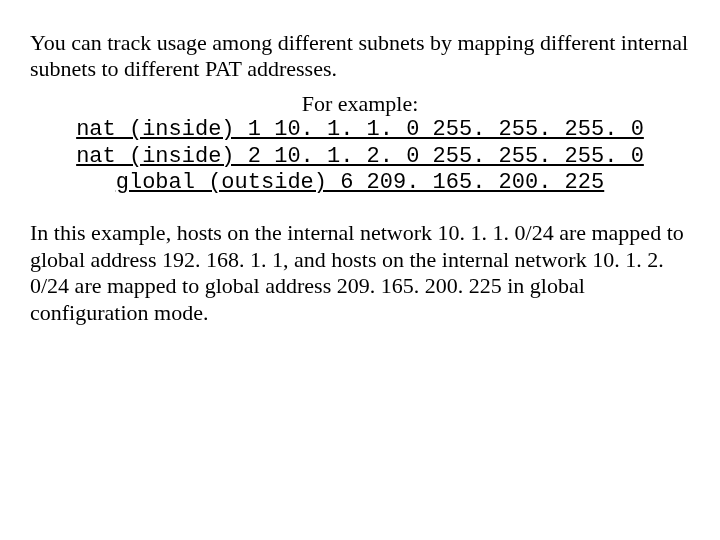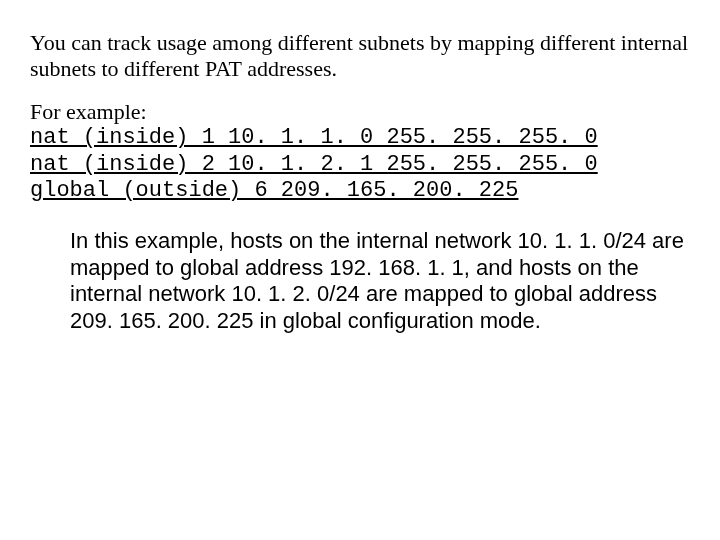--- a/index.html
+++ b/index.html
@@ -12,45 +12,45 @@
       height: 540px;
       background: #ffffff;
       padding: 30px 30px 30px 30px;
       font-family: "Times New Roman", Times, serif;
       font-size: 22px;
       color: #000000;
       line-height: 1.2;
     }
     .intro-text {
       font-family: "Times New Roman", Times, serif;
-      margin-bottom: 16px;
+      margin-bottom: 8px;
     }
     .example-label {
       font-family: "Times New Roman", Times, serif;
       margin-bottom: 0px;
     }
     .code-line {
       font-family: "Courier New", Courier, monospace;
       white-space: pre;
       text-decoration: underline;
     }
     .code-block {
       margin-bottom: 24px;
+      text-align: center;
     }
     .explanation {
-      font-family: Liberation Sans, sans-serif;
+      font-family: Liberation Serif, serif;
       line-height: 1.2;
-      margin-left: 40px;
     }
   </style>
 </head>
 <body>
 
 <div class="intro-text">You can track usage among different subnets by mapping different internal subnets to different PAT addresses.</div>
 
 <div class="code-block">
   <div class="example-label">For example:</div>
   <div class="code-line">nat (inside) 1 10. 1. 1. 0 255. 255. 255. 0</div>
-  <div class="code-line">nat (inside) 2 10. 1. 2. 1 255. 255. 255. 0</div>
+  <div class="code-line">nat (inside) 2 10. 1. 2. 0 255. 255. 255. 0</div>
   <div class="code-line">global (outside) 6 209. 165. 200. 225</div>
 </div>
 
 <div class="explanation">In this example, hosts on the internal network 10. 1. 1. 0/24 are mapped to global address 192. 168. 1. 1, and hosts on the internal network 10. 1. 2. 0/24 are mapped to global address 209. 165. 200. 225 in global configuration mode.</div>
 
 </body></html>

